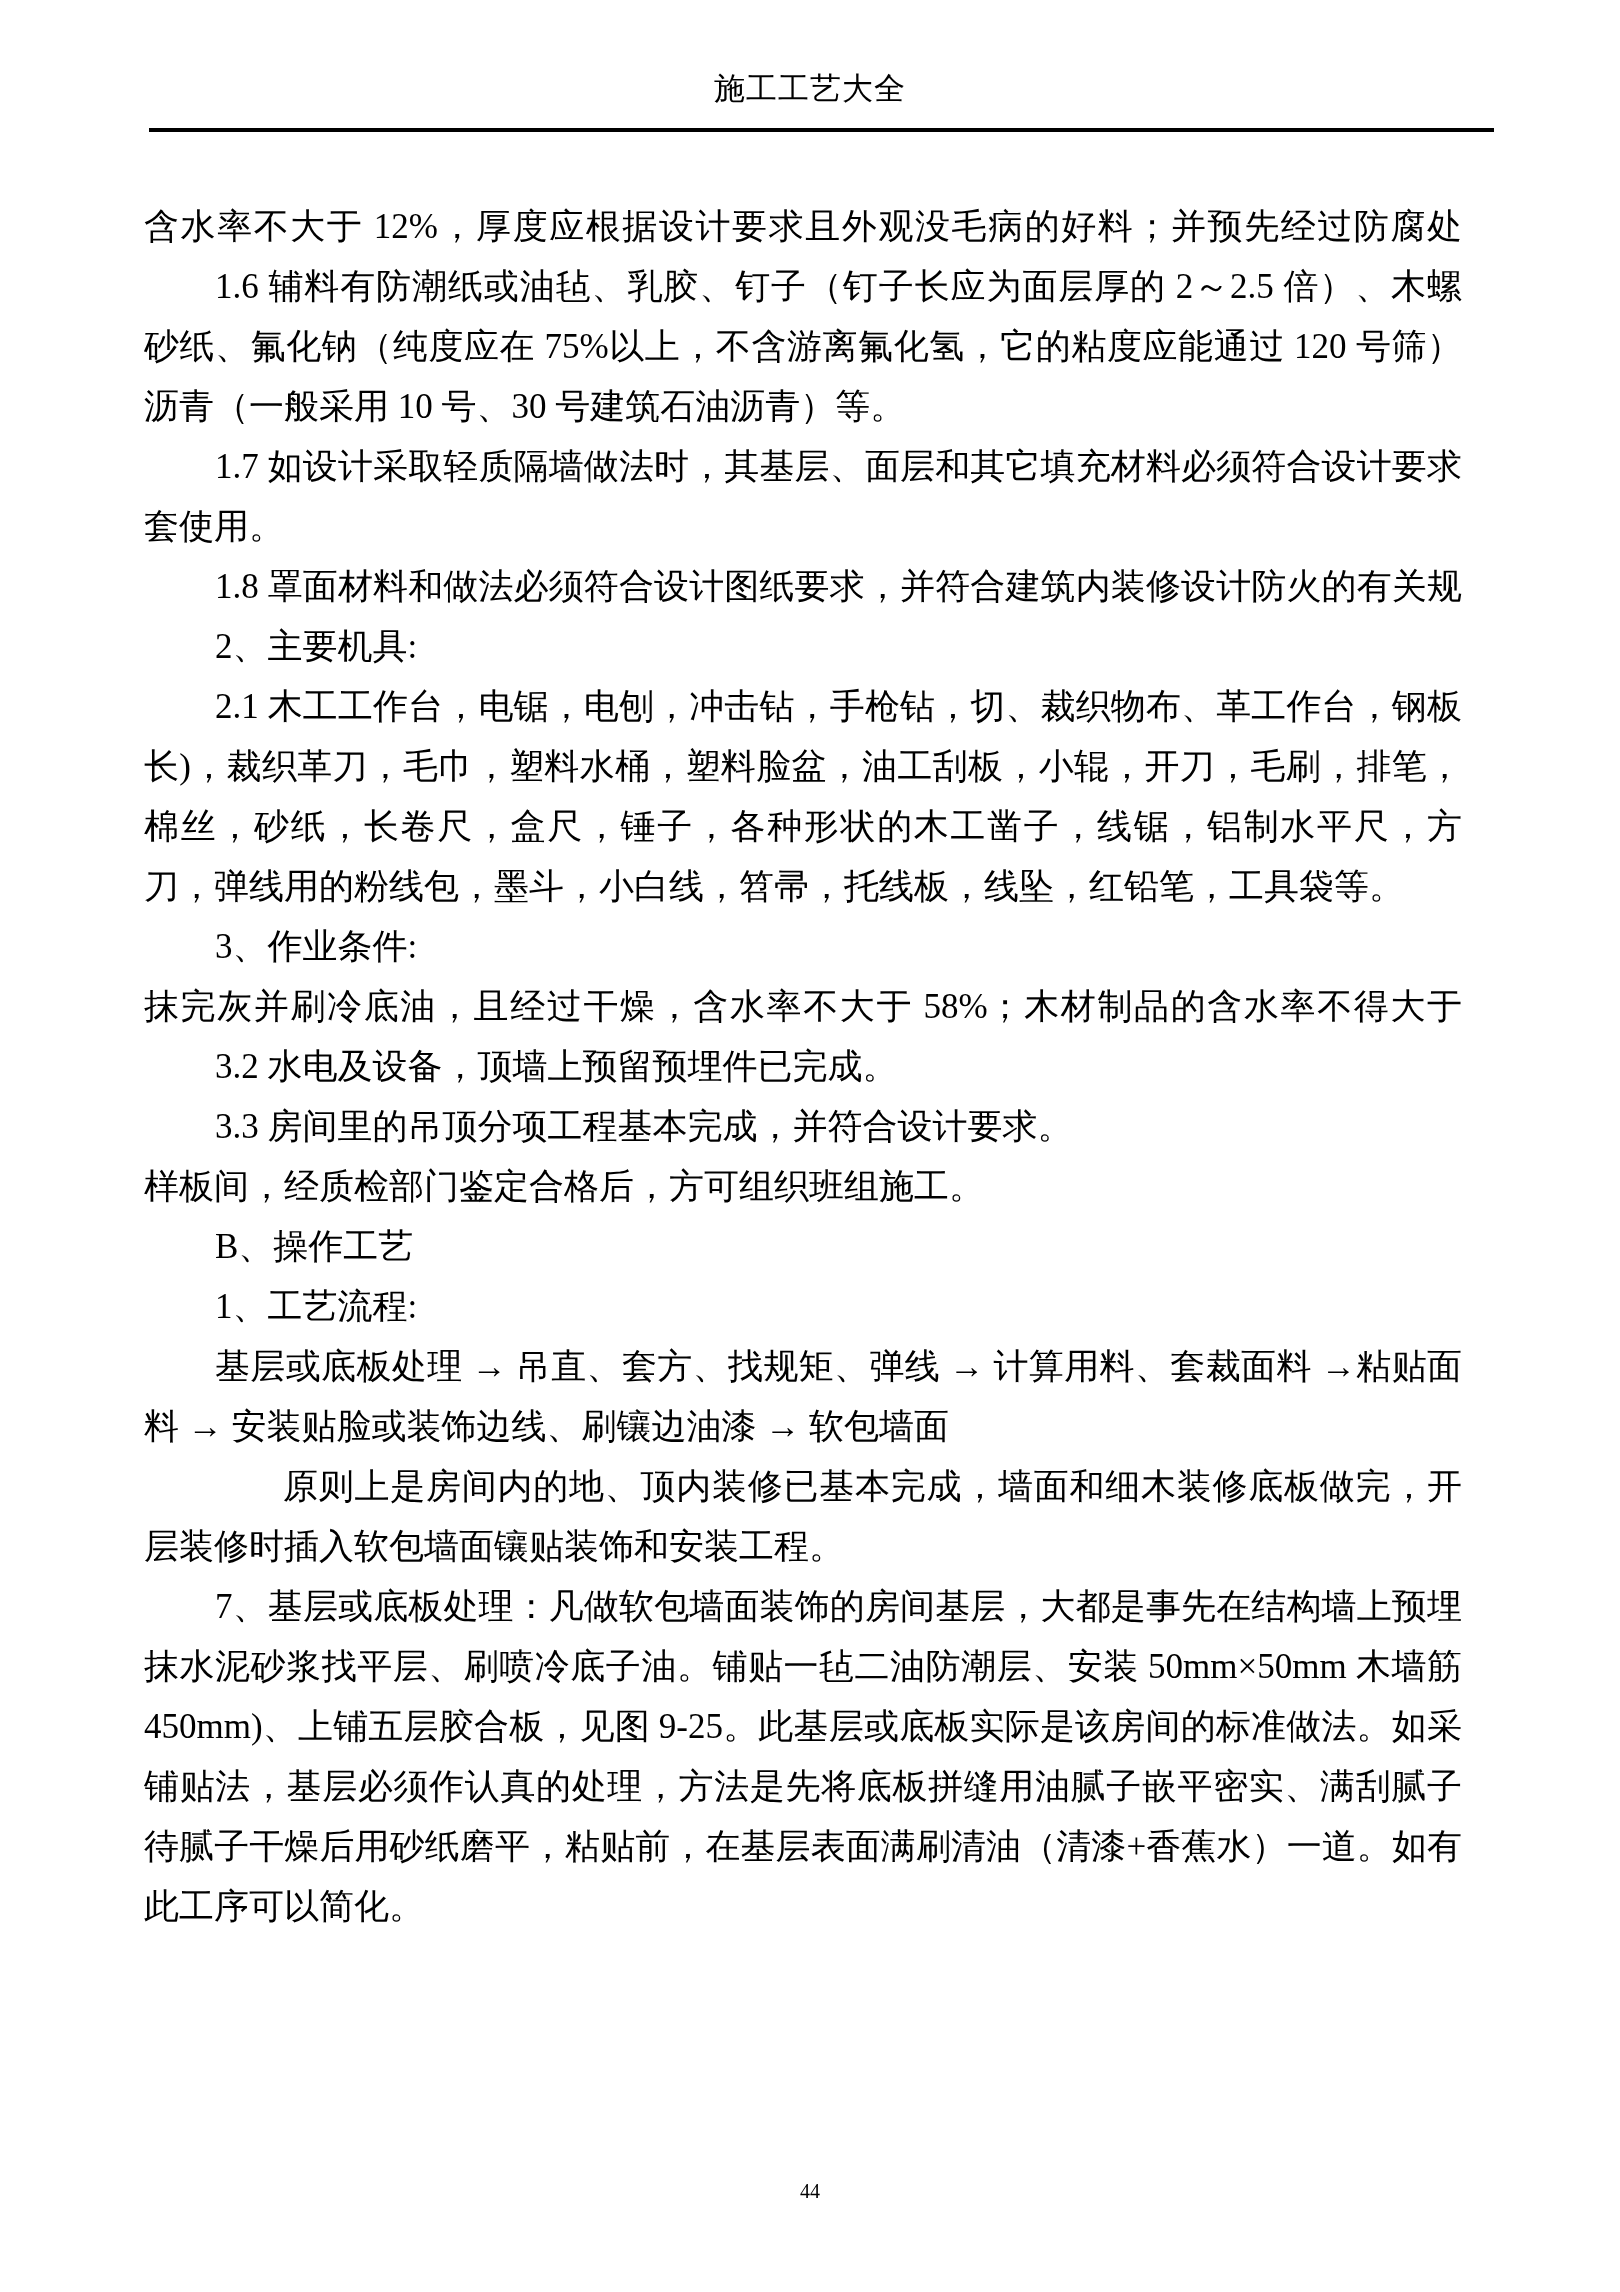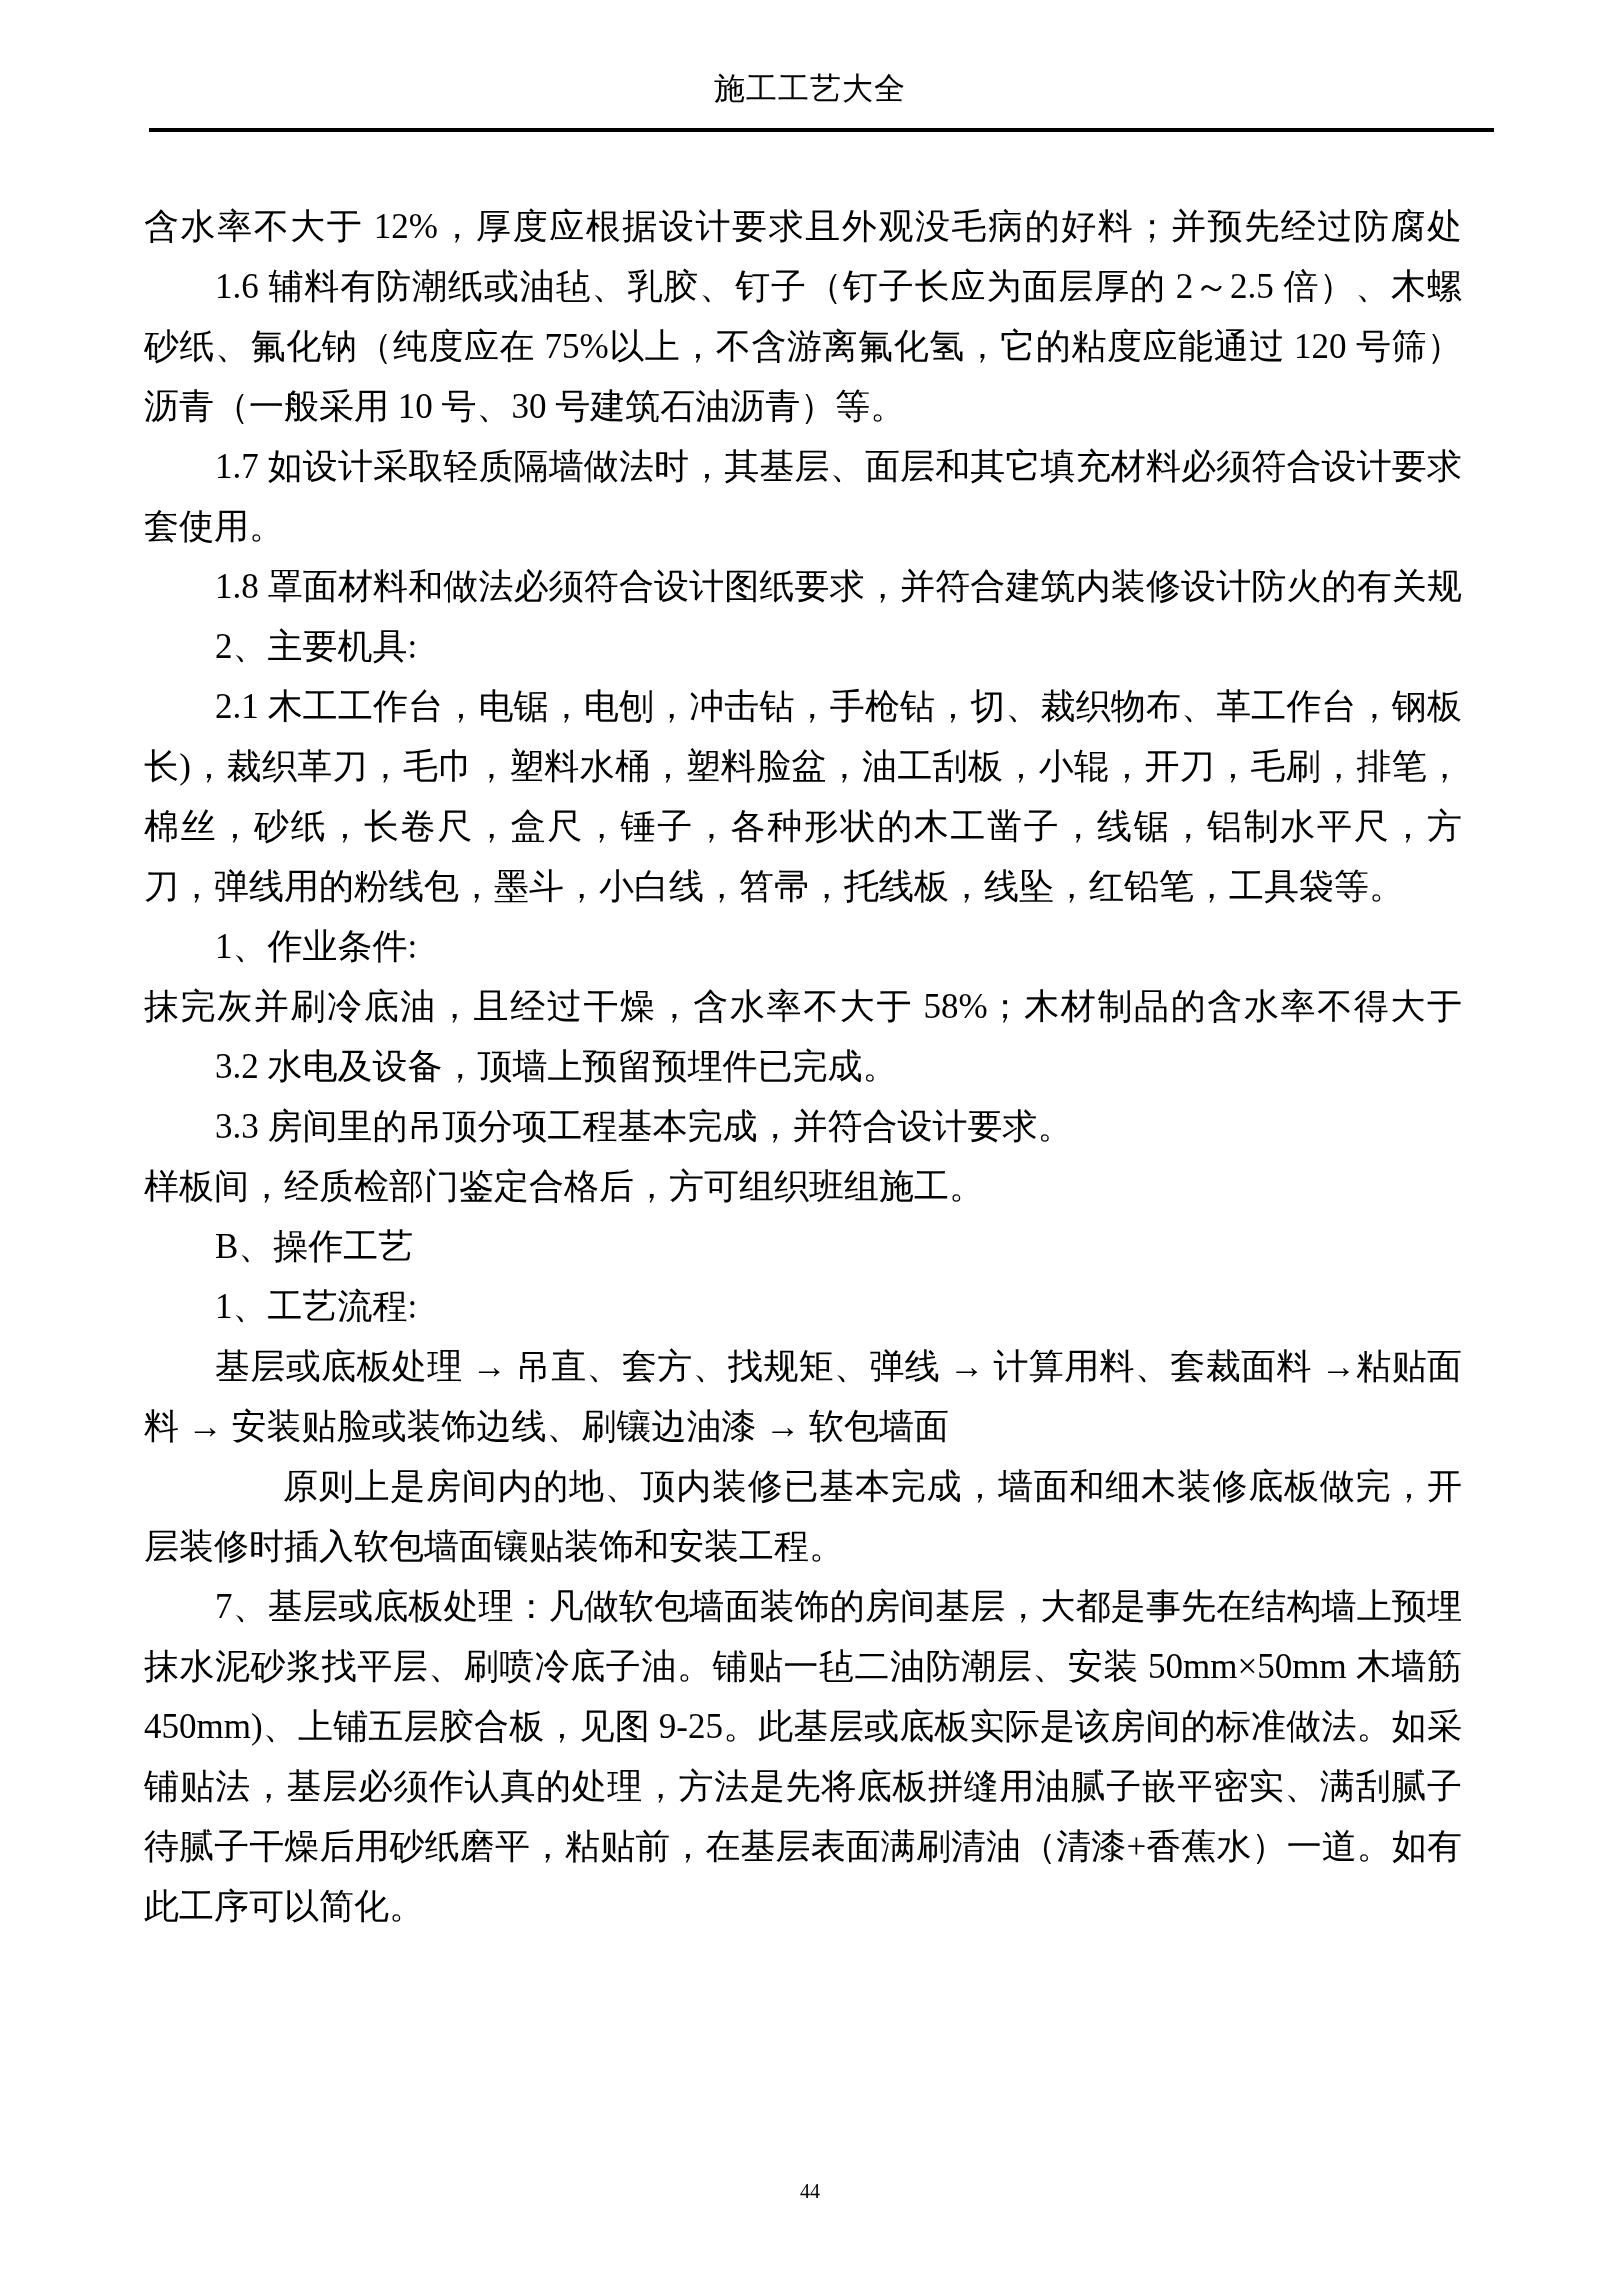--- a/index.html
+++ b/index.html
@@ -84,21 +84,21 @@
 
     <div class="ln first last">1.8 罩面材料和做法必须符合设计图纸要求，并符合建筑内装修设计防火的有关规定。</div>
 
     <div class="ln first last">2、主要机具:</div>
 
     <div class="ln first">2.1 木工工作台，电锯，电刨，冲击钻，手枪钻，切、裁织物布、革工作台，钢板尺（1m</div>
     <div class="ln">长)，裁织革刀，毛巾，塑料水桶，塑料脸盆，油工刮板，小辊，开刀，毛刷，排笔，擦布或</div>
     <div class="ln">棉丝，砂纸，长卷尺，盒尺，锤子，各种形状的木工凿子，线锯，铝制水平尺，方尺，多用</div>
     <div class="ln last">刀，弹线用的粉线包，墨斗，小白线，笤帚，托线板，线坠，红铅笔，工具袋等。</div>
 
-    <div class="ln first last">1、作业条件:</div>
+    <div class="ln first last">3、作业条件:</div>
 
     <div class="ln last">抹完灰并刷冷底油，且经过干燥，含水率不大于 58%；木材制品的含水率不得大于 12%。</div>
 
     <div class="ln first last">3.2 水电及设备，顶墙上预留预埋件已完成。</div>
     <div class="ln first last">3.3 房间里的吊顶分项工程基本完成，并符合设计要求。</div>
 
     <div class="ln last">样板间，经质检部门鉴定合格后，方可组织班组施工。</div>
 
     <div class="ln first last">B、操作工艺</div>
     <div class="ln first last">1、工艺流程:</div>

